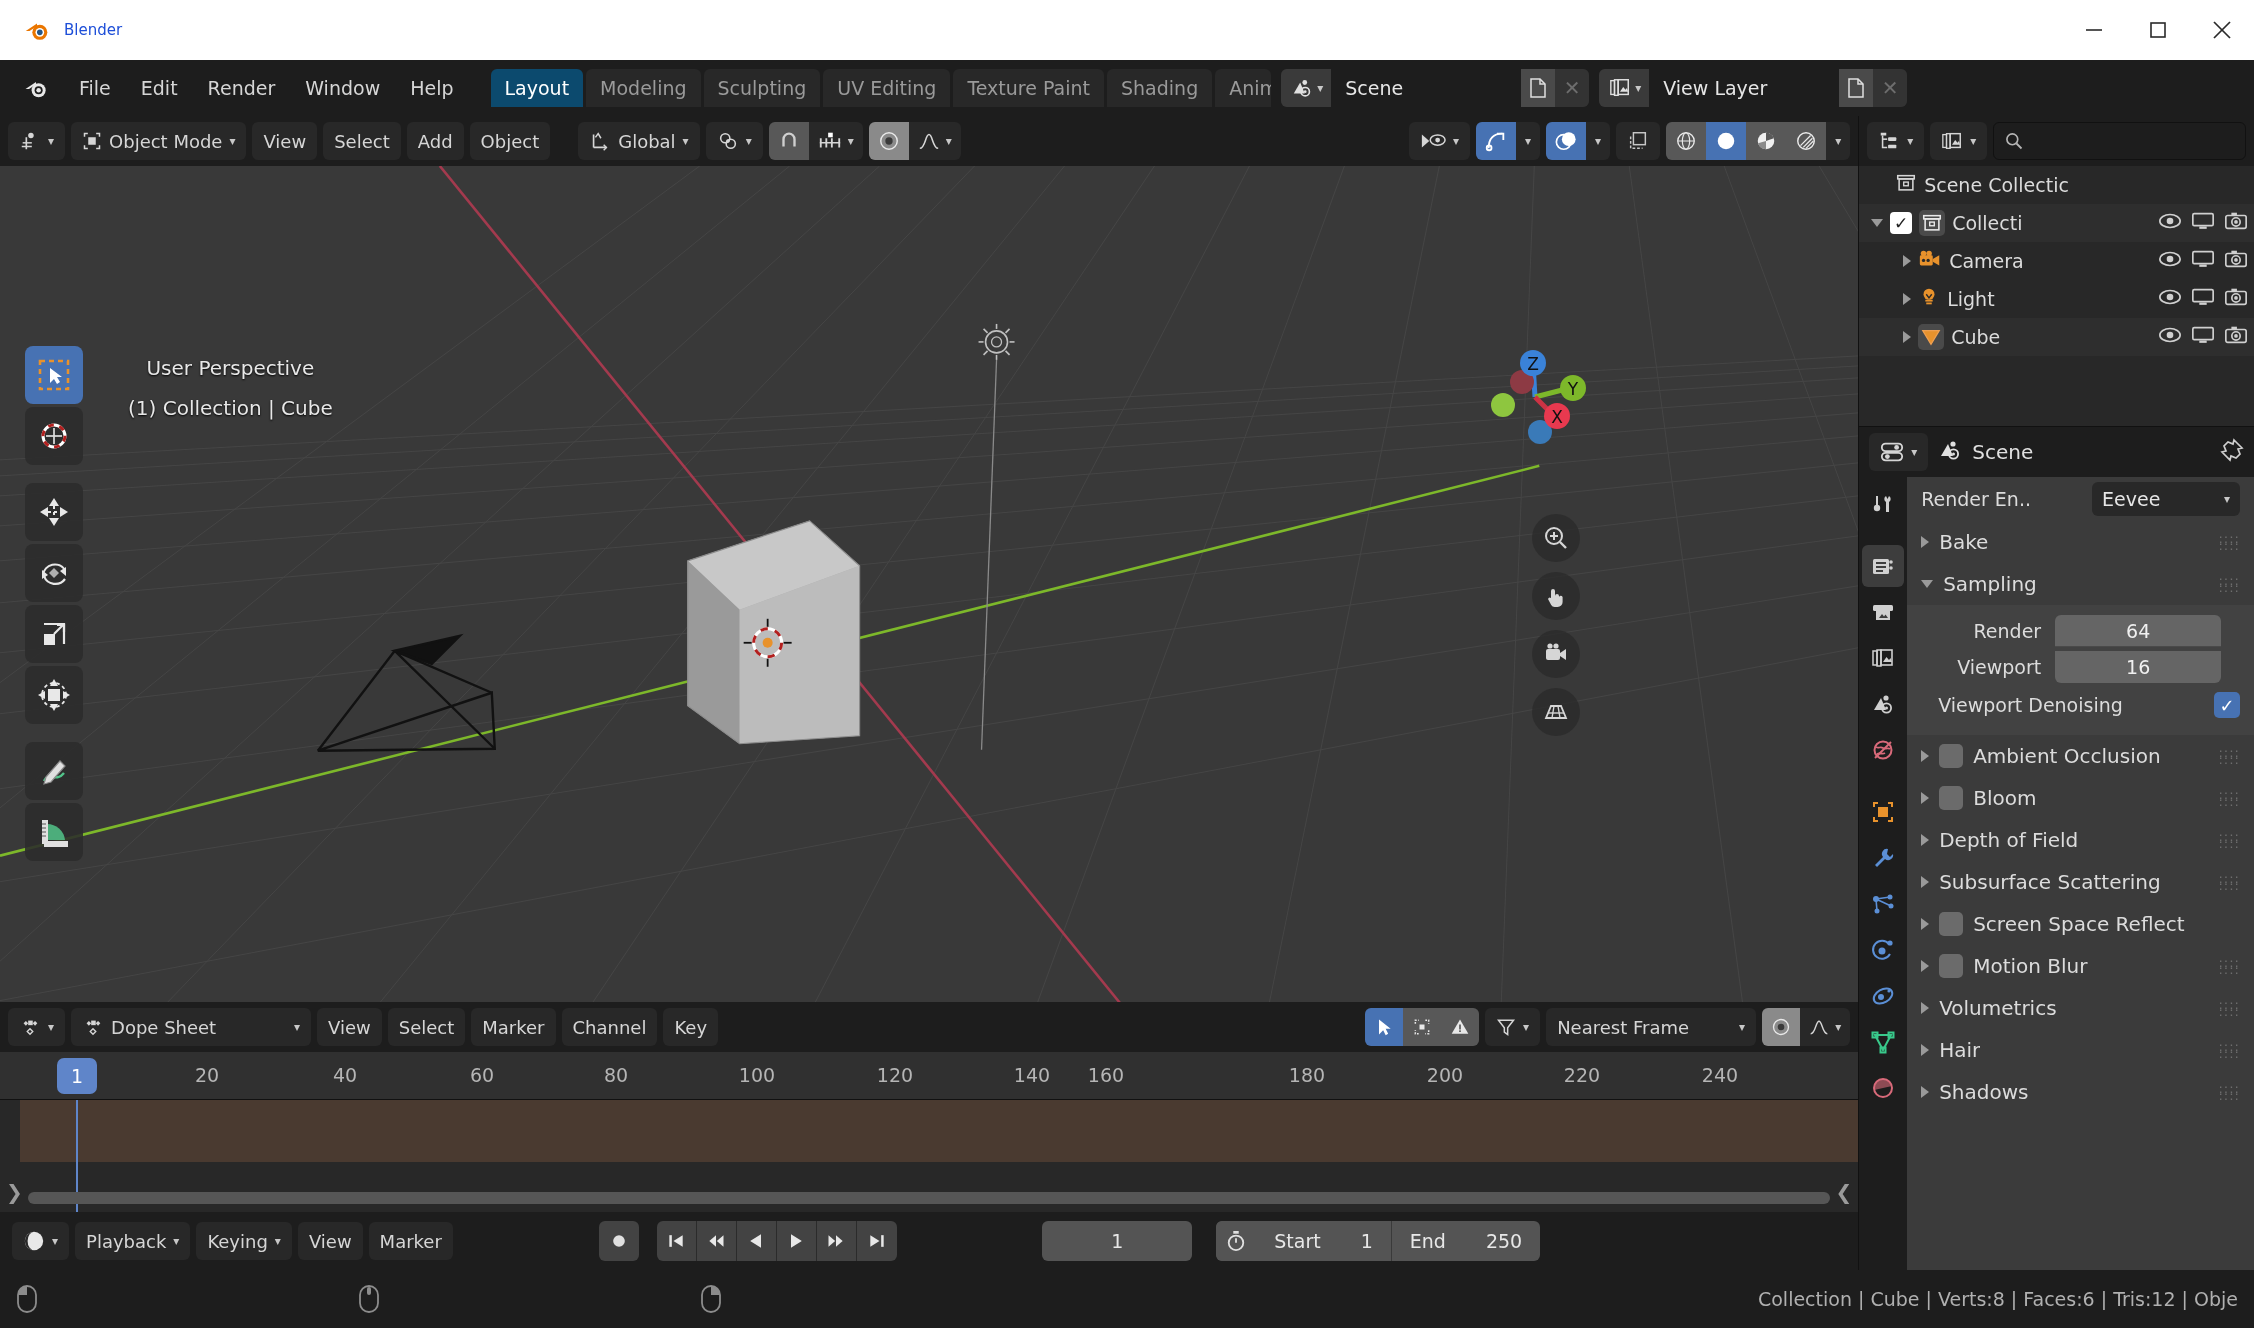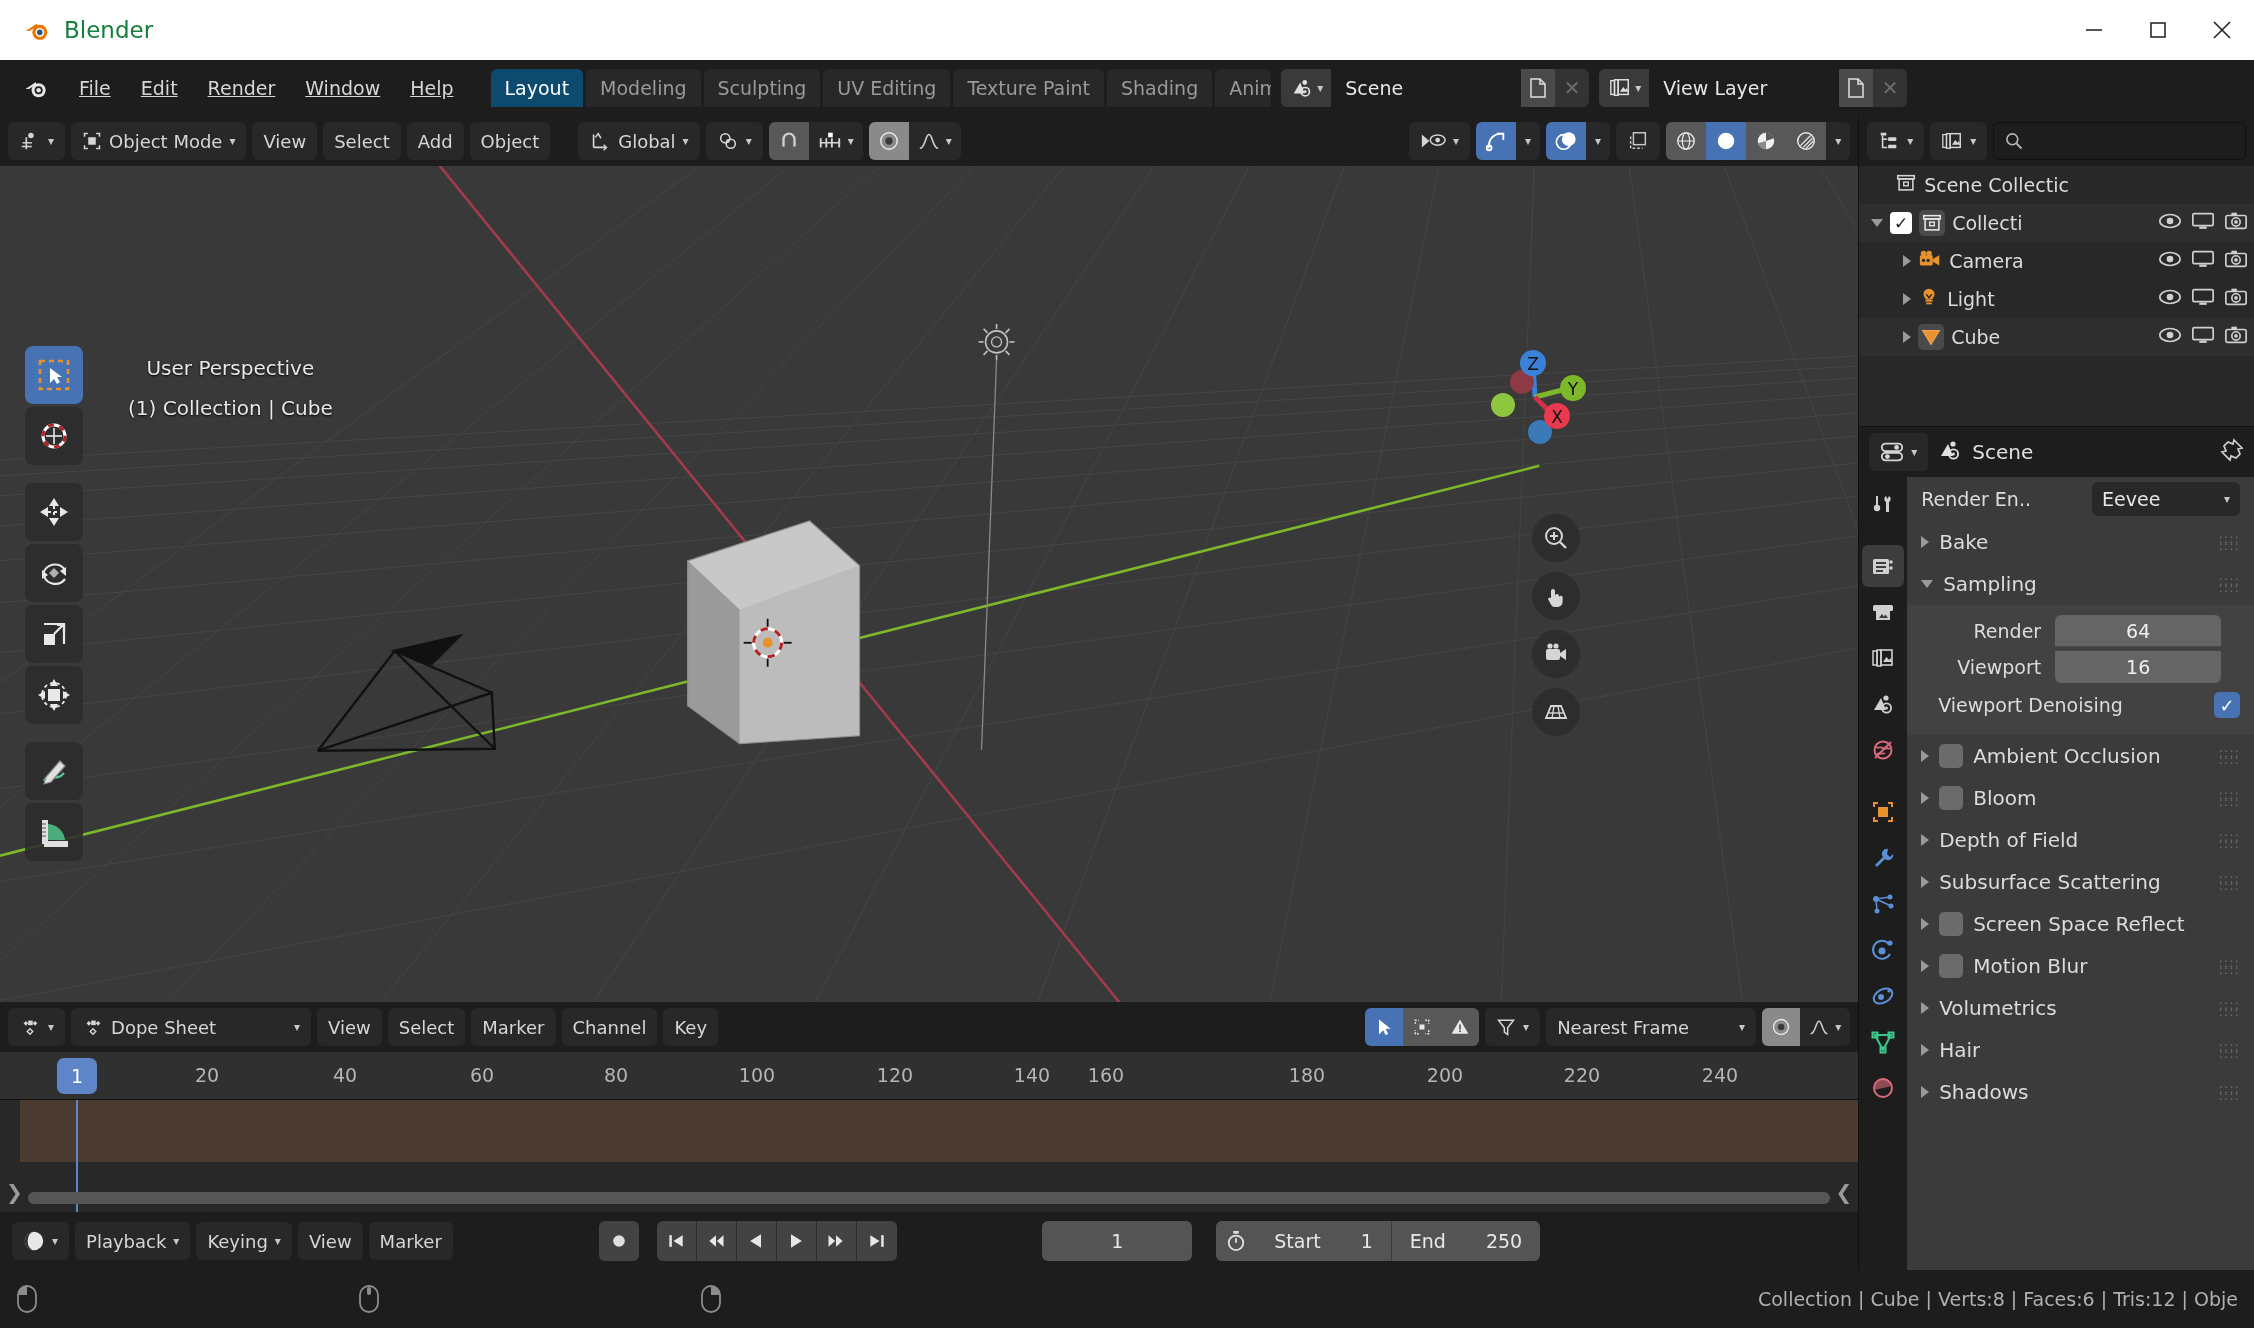--- a/index.html
+++ b/index.html
@@ -3,32 +3,32 @@
 <meta charset="utf-8">
 <style>
   * { box-sizing: border-box; margin:0; padding:0; }
   html,body { width:2254px; height:1328px; overflow:hidden; background:#1d1d1d;
     font-family:"DejaVu Sans","Liberation Sans",sans-serif; }
 
   
   .titlebar { height:60px; background:#ffffff; display:flex; align-items:center;
     padding:0 0 0 22px; position:relative; }
   .tb-logo { width:30px; height:30px; margin-right:12px; flex:0 0 auto; }
-  .tb-title { font-size:23px; color:#15803d; }
+  .tb-title { font-size:15px; color:#1d4ed8; }
   .tb-ctrls { position:absolute; right:0; top:0; height:60px; display:flex; }
   .tb-btn { width:64px; height:60px; display:flex; align-items:center; justify-content:center;
     color:#2a2a2a; }
   .tb-btn svg { display:block; }
 
   
   .topbar { height:56px; background:#1d1d1d; display:flex; align-items:center;
     padding:0 10px; gap:0px; position:relative; }
   .blender-icon-sm { width:28px; height:28px; margin:0 14px 0 12px; flex:0 0 auto; }
   .menu-item { font-size:19px; color:#d6d6d6; padding:7px 15px; border-radius:5px;
-    white-space:nowrap;text-decoration:underline; }
+    white-space:nowrap; }
   .ws-tabs { display:flex; align-items:center; margin-left:22px; gap:3px; overflow:hidden; }
   .ws-tab { font-size:19px; color:#9a9a9a; padding:8px 14px; border-radius:6px 6px 0 0;
     background:#282828; white-space:nowrap; }
   .ws-tab.active { background:#0c4a6e; color:#ffffff; }
   .ws-tab.clipped { max-width:56px; overflow:hidden; }
 
   .id-block { display:flex; align-items:center; height:38px; border-radius:6px;
     background:#282828; margin-left:10px; overflow:hidden; }
   .id-icon { display:flex; align-items:center; gap:4px; padding:0 8px 0 10px;
     background:#3a3a3a; height:38px; }

